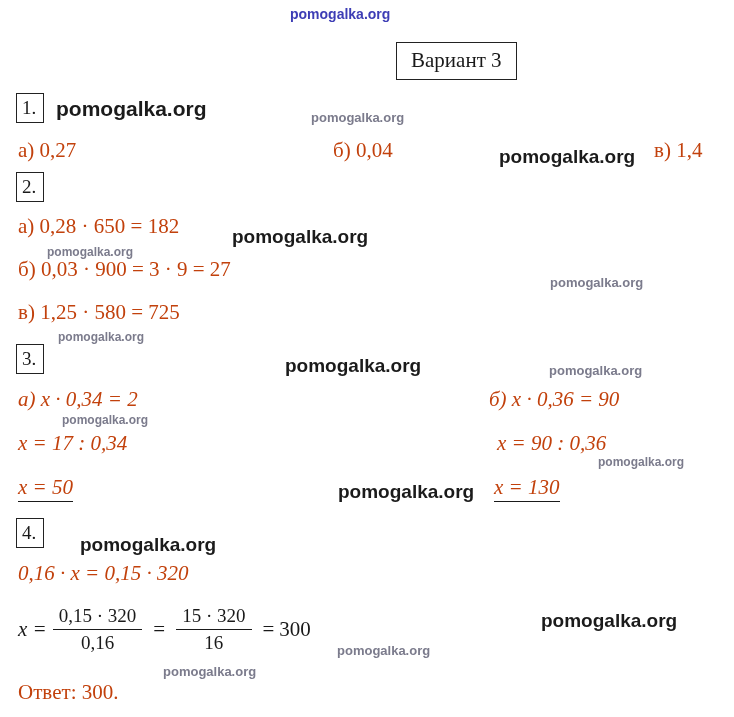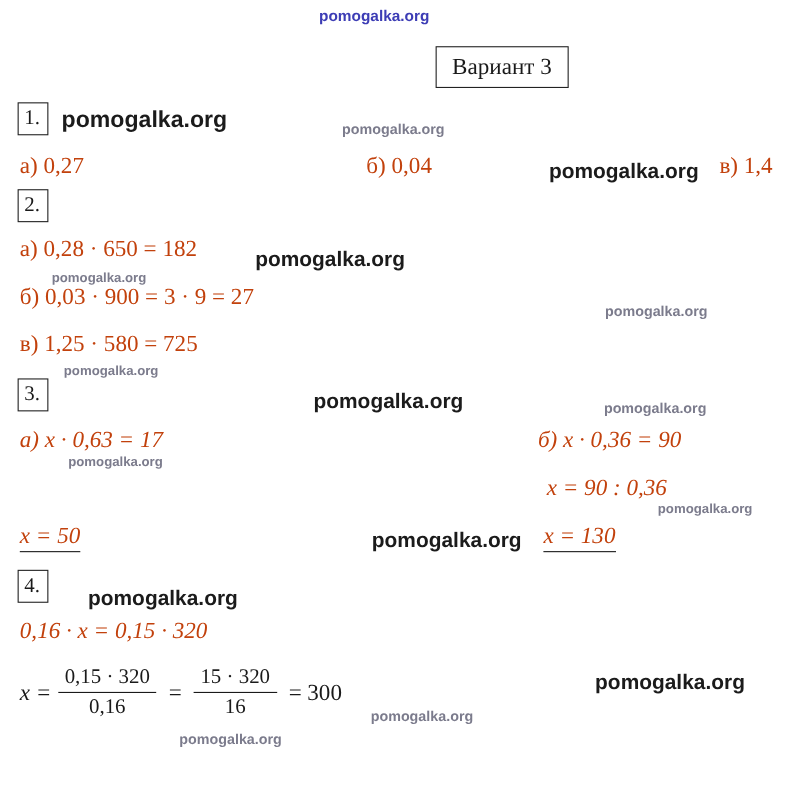--- a/index.html
+++ b/index.html
@@ -127,21 +127,22 @@
   <div class="line" style="left:18px; top:138px;">а) 0,27</div>
   <div class="line" style="left:333px; top:138px;">б) 0,04</div>
   <div class="line" style="left:654px; top:138px;">в) 1,4</div>
 
   <div class="numbox" style="left:16px; top:172px;">2.</div>
   <div class="line" style="left:18px; top:214px;">а) 0,28 · 650 = 182</div>
   <div class="line" style="left:18px; top:257px;">б) 0,03 · 900 = 3 · 9 = 27</div>
   <div class="line" style="left:18px; top:300px;">в) 1,25 · 580 = 725</div>
 
   <div class="numbox" style="left:16px; top:344px;">3.</div>
-  <div class="line it" style="left:18px; top:387px;">а) x · 0,63 = 17</div>
+  <div class="line it" style="left:18px; top:387px;">а) x · 0,34 = 2</div>
+  <div class="line it" style="left:18px; top:431px;">x = 17 : 0,34</div>
   <div class="line it" style="left:18px; top:475px;"><span class="ul-under">x = 50</span></div>
 
   <div class="line it" style="left:489px; top:387px;">б) x · 0,36 = 90</div>
   <div class="line it" style="left:497px; top:431px;">x = 90 : 0,36</div>
   <div class="line it" style="left:494px; top:475px;"><span class="ul-under">x = 130</span></div>
 
   <div class="numbox" style="left:16px; top:518px;">4.</div>
   <div class="line it" style="left:18px; top:561px;">0,16 · x = 0,15 · 320</div>
 
   <div class="frac-row" style="left:18px; top:605px;">
@@ -152,14 +153,15 @@
     </span>
     <span class="op">=</span>
     <span class="frac">
       <span class="num">15 · 320</span>
       <span class="den">16</span>
     </span>
     <span class="op">=</span>
     <span>300</span>
   </div>
 
+  <div class="line" style="left:18px; top:680px;">Ответ: 300.</div>
 
 </div>
 
 </body></html>

